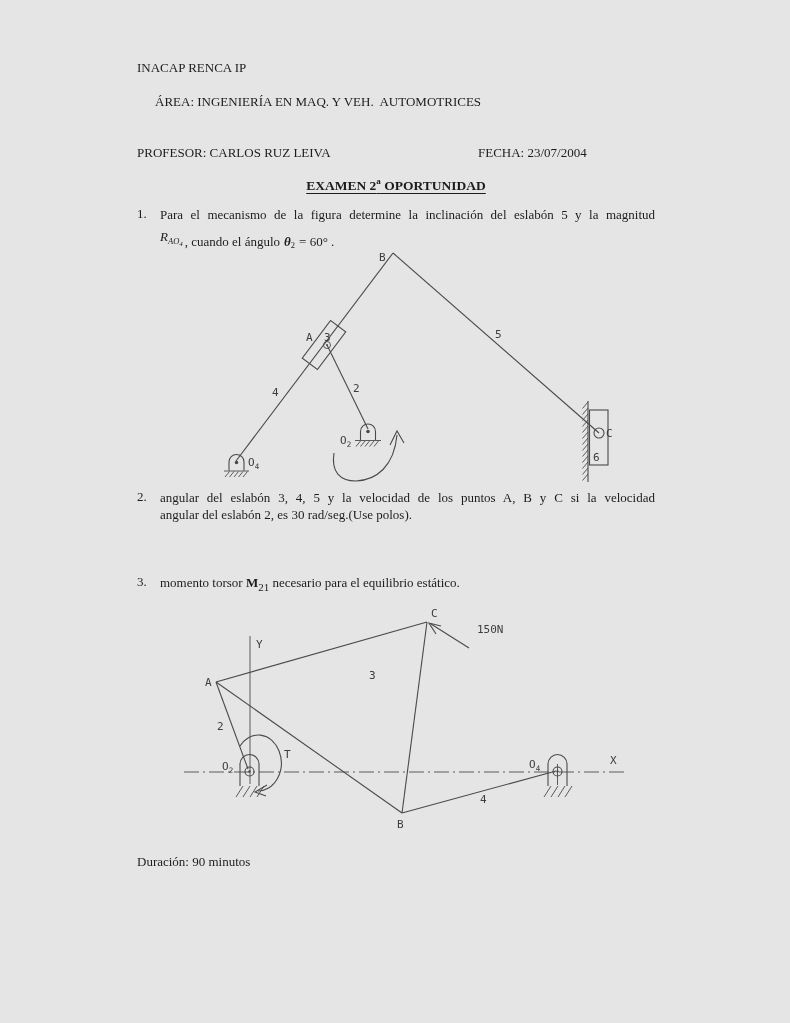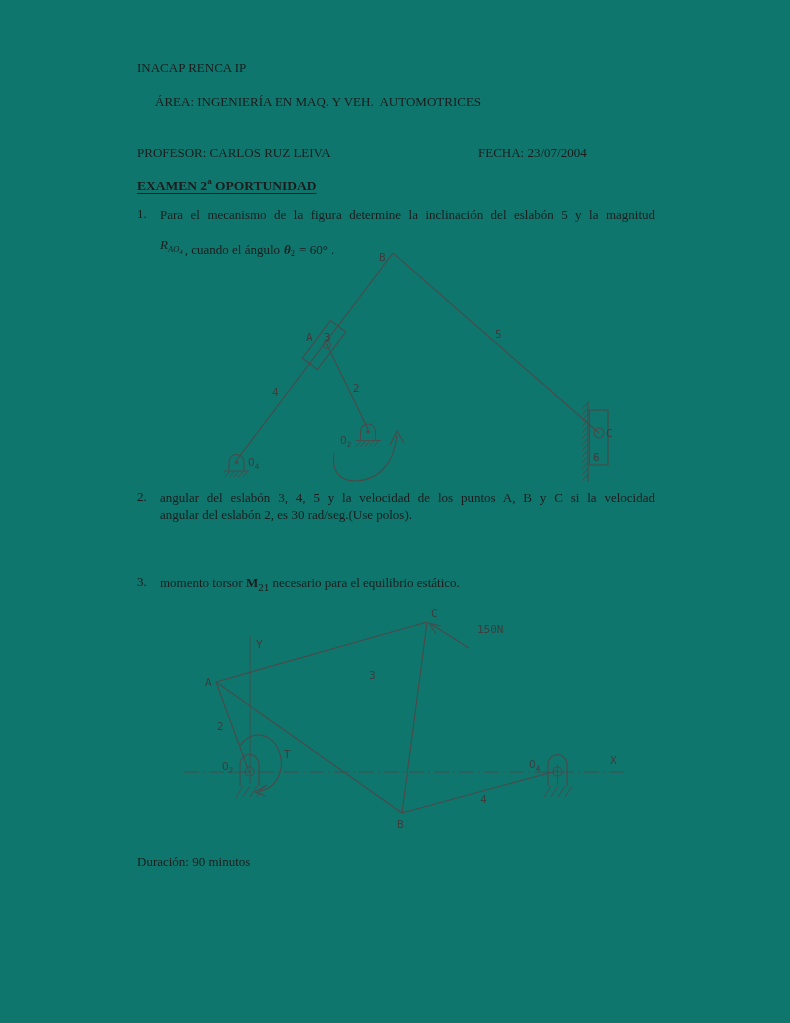--- a/index.html
+++ b/index.html
@@ -1,23 +1,23 @@
 <!DOCTYPE html>
 <html><head>
 <meta charset="utf-8">
 <style>
   html,body { margin:0; padding:0; background:#888; }
   .page {
     position:relative; width:790px; height:1023px; margin:0 auto;
-    background:#0f766e; overflow:hidden;
+    background:#e5e5e5; overflow:hidden;
     font-family:"Liberation Serif","DejaVu Serif",serif; color:#1c1c1c;
   }
   .abs { position:absolute; }
   .hline { font-size:13px; white-space:pre; }
-  .title-wrap { left:137px; width:518px; }
+  .title-wrap { left:137px; width:518px; text-align:center; }
   .title-inner { font-weight:bold; font-size:13.5px; text-decoration:underline; text-underline-offset:3px; }
   .title-sup { font-size:9px; vertical-align:6px; }
   .qblock { left:137px; width:518px; }
   .qnum { position:absolute; left:0; top:0; font-size:13px; }
   .qtext { margin-left:23px; font-size:13px; line-height:17px; }
   .just { text-align:justify; text-align-last:justify; }
   .mathline { left:160px; font-size:13px; }
   .mR { font-style:italic; position:relative; top:-5px; }
   .mRsub { font-style:italic; font-size:8.5px; position:relative; top:-2px; }
   .mRsubsub { font-style:italic; font-size:7px; position:relative; top:0; }
@@ -46,21 +46,21 @@
   </div>
 
   <div class="abs title-wrap" style="top:176px">
     <span class="title-inner"><span>EXAMEN 2</span><span class="title-sup">a</span><span> OPORTUNIDAD</span></span>
   </div>
 
   <div class="abs qblock" style="top:206px">
     <span class="qnum">1.</span>
     <div class="qtext just">Para el mecanismo de la figura determine la inclinación del eslabón 5 y la magnitud</div>
   </div>
-  <div class="abs mathline" style="top:242px">
+  <div class="abs mathline" style="top:234px">
     <span class="mR">R</span><span class="mRsub">AO</span><span class="mRsubsub">4</span><span class="mMid">, cuando el ángulo</span><span class="mTheta">θ</span><span class="mSub">2</span><span class="mEq">= 60°</span><span class="mDot">.</span>
   </div>
 
   <svg class="fig" style="top:244px" width="790" height="246" viewBox="0 244 790 246">
     <g>
       <line class="figline" x1="393" y1="253" x2="599" y2="433"></line>
       <line class="figline" x1="393" y1="253" x2="236" y2="461"></line>
       <line class="figline" x1="327" y1="345" x2="368" y2="429"></line>
     </g>
     <g>

